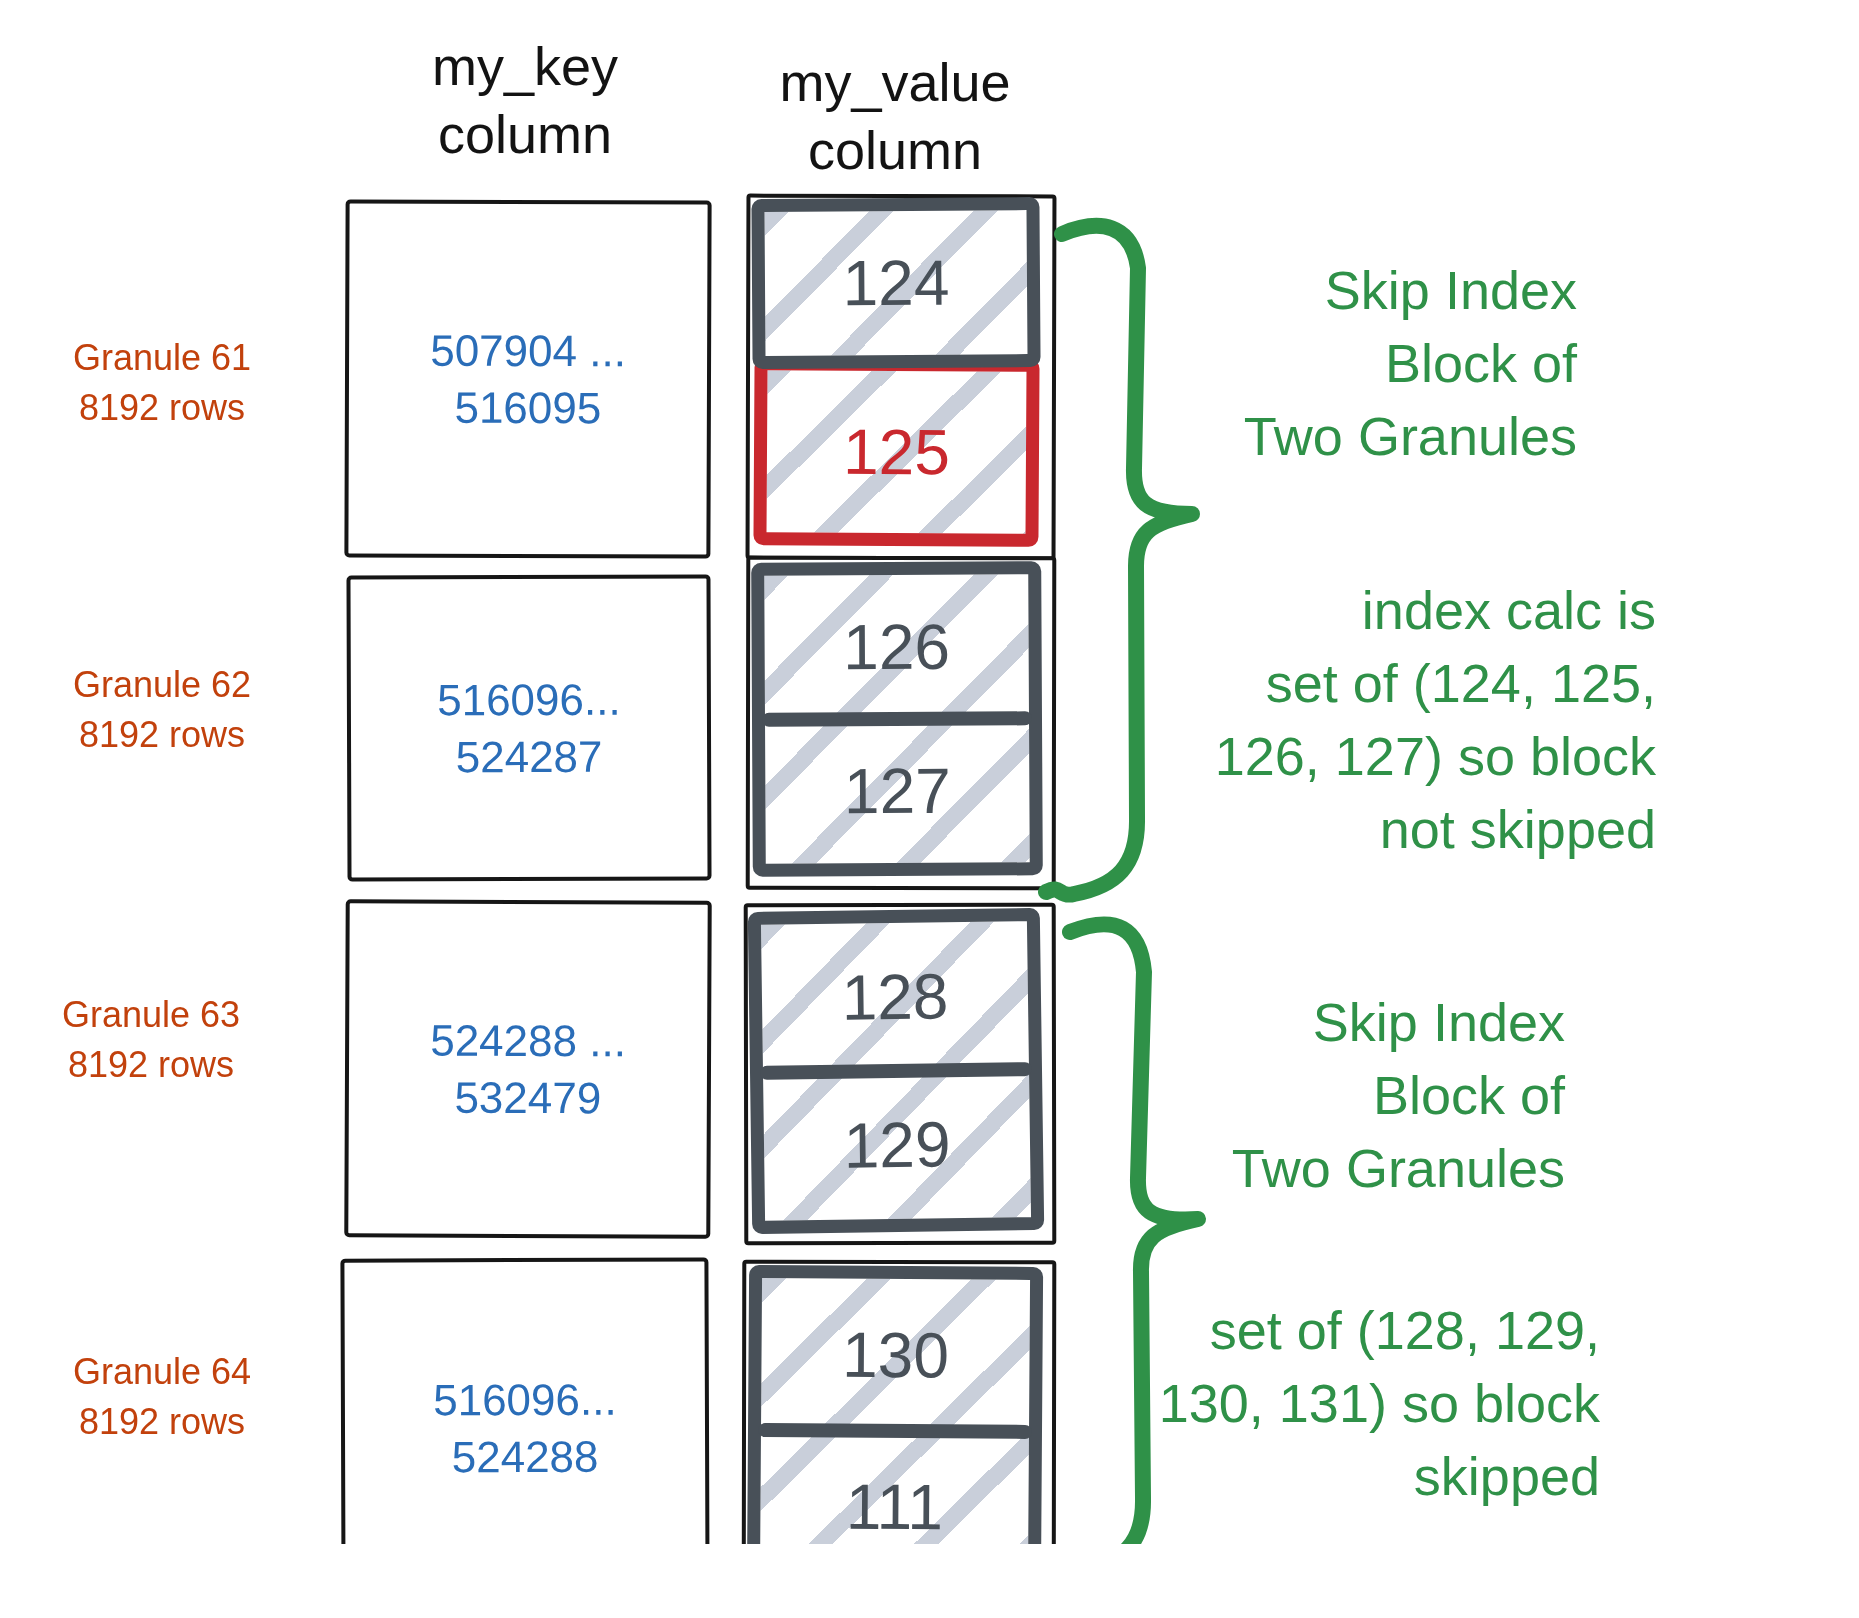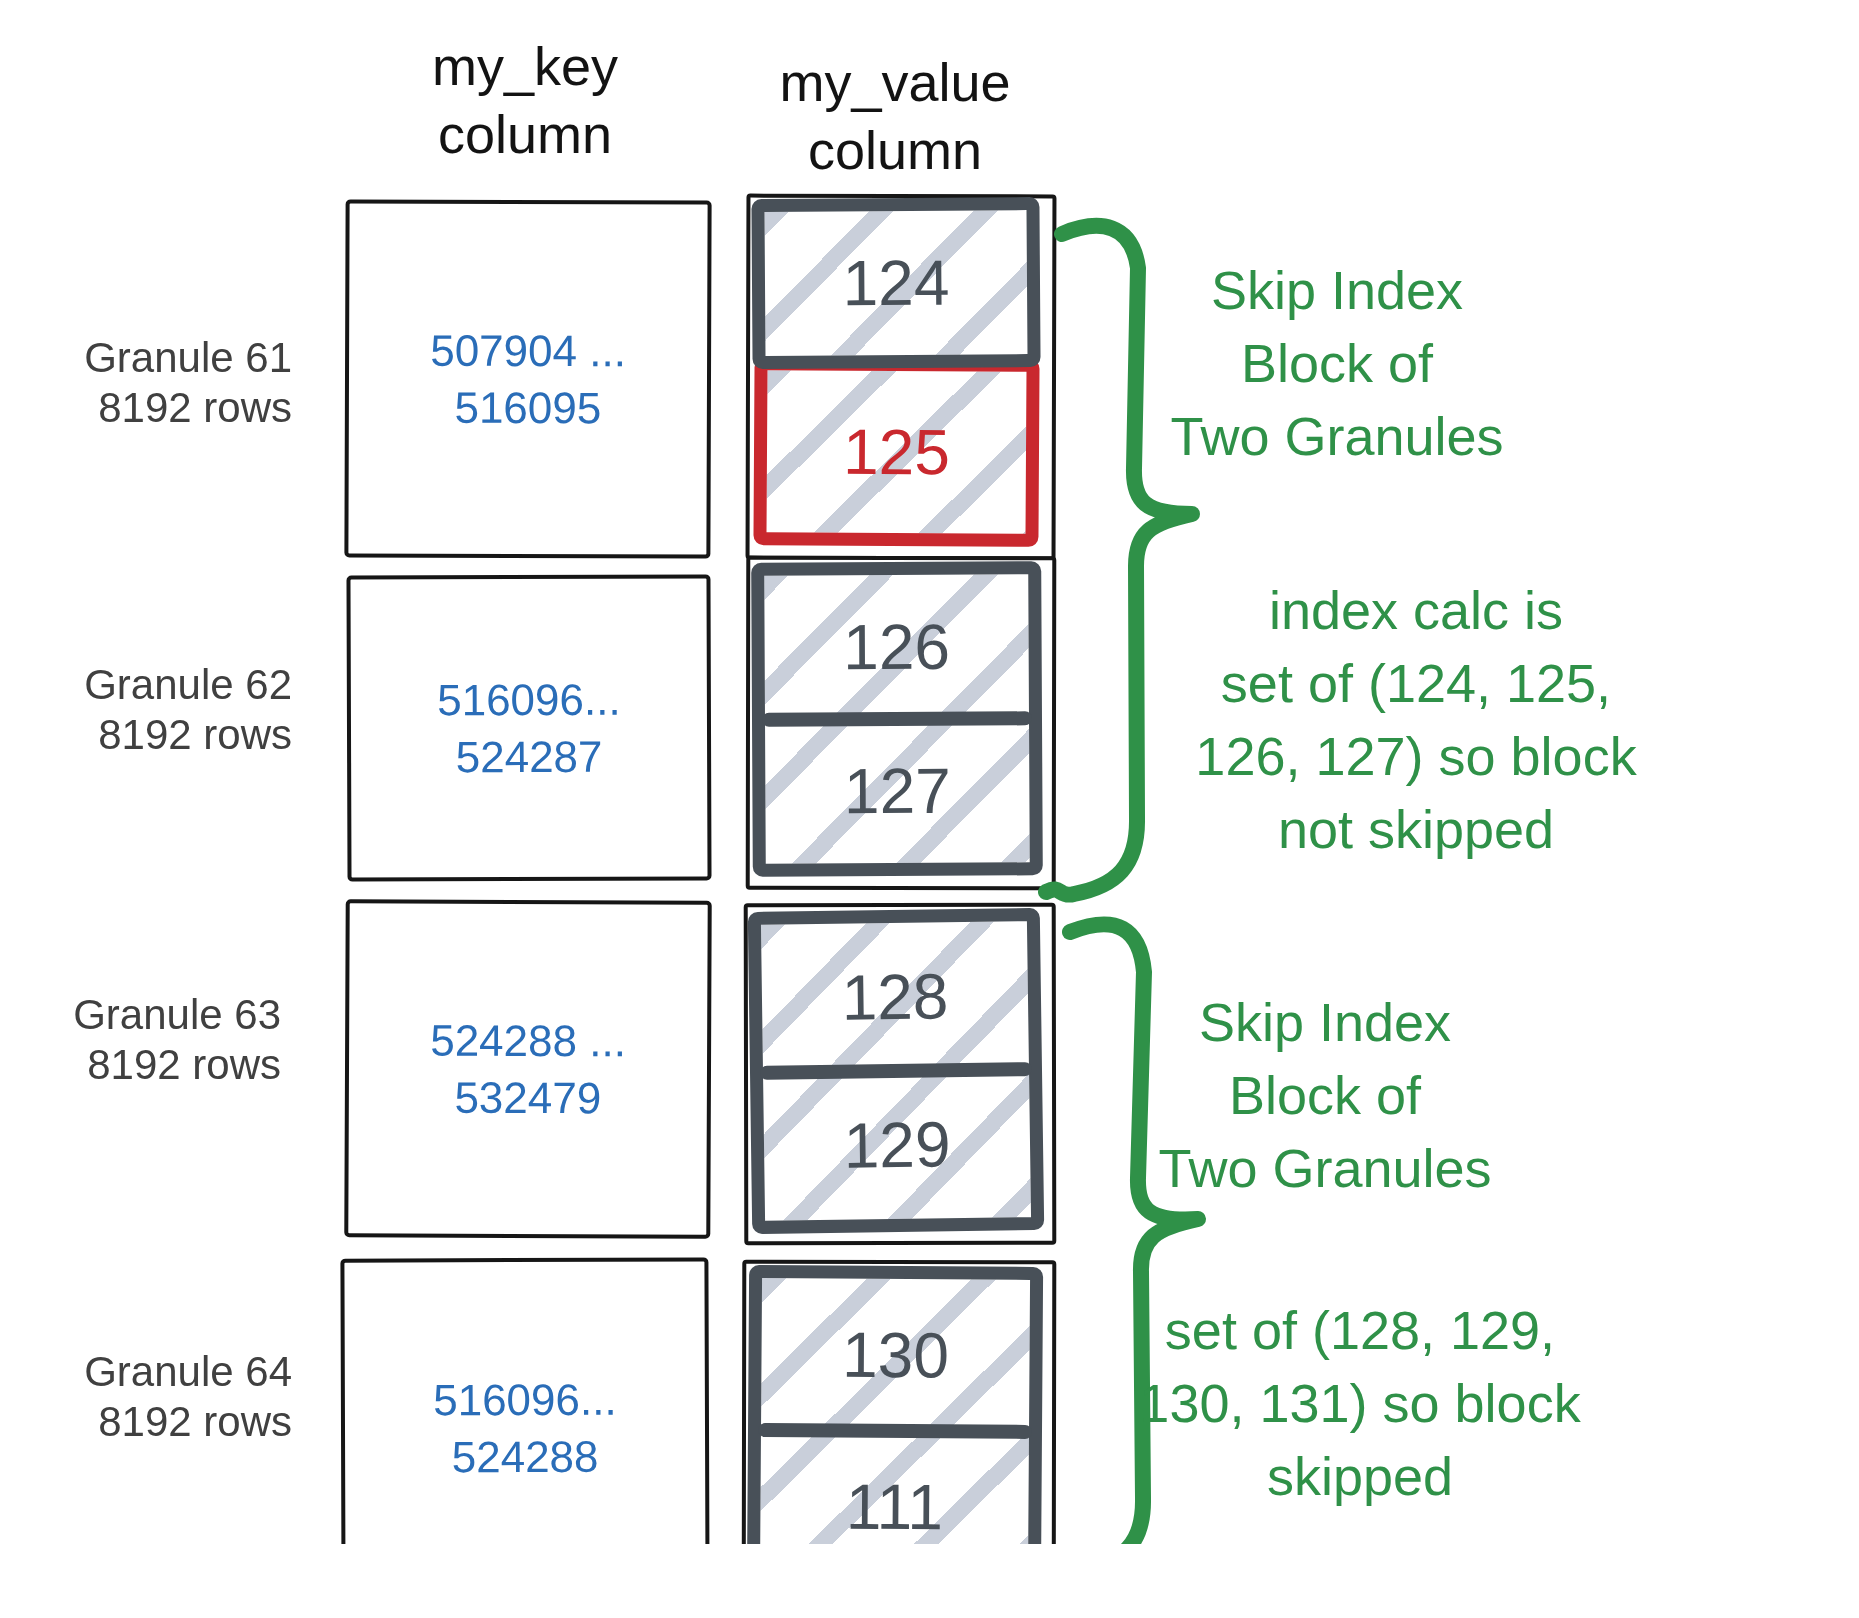--- a/index.html
+++ b/index.html
@@ -1,39 +1,39 @@
 <!DOCTYPE html>
 <html><head>
 <meta charset="utf-8">
 <style>
   html,body{margin:0;padding:0;background:#ffffff;}
   .canvas{
     position:relative;width:1859px;height:1544px;background:#ffffff;
     font-family:"Liberation Sans", sans-serif;overflow:hidden;
   }
   .hdr{position:absolute;text-align:center;font-size:54px;line-height:68px;color:#131313;}
-  .glabel{position:absolute;text-align:right;font-size:42px;line-height:50px;color:#404040;}
+  .glabel{position:absolute;text-align:center;font-size:36px;line-height:50px;color:#c2410c;}
   .sketchbox{position:absolute;border:4px solid #161616;border-radius:5px;background:#ffffff;}
   .keytext{display:flex;flex-direction:column;justify-content:center;align-items:center;
     height:100%;width:100%;color:#2a6db8;font-size:44px;line-height:57px;text-align:center;}
   .outerbox{position:absolute;border:4px solid #161616;border-radius:4px;background:#ffffff;}
   .hatch{
     position:absolute;border:13px solid #485058;border-radius:10px;
     background-image:repeating-linear-gradient(135deg,#c9cfda 0 17px,rgba(0,0,0,0) 17px 74px);
     background-color:#ffffff;
   }
   .hatch.red{border-color:#c9282e;}
   .valnum{font-size:64px;color:#485058;}
   .valnum.red{color:#c9282e;}
   .fullcell{position:absolute;left:0;top:0;right:0;bottom:0;display:flex;align-items:center;justify-content:center;}
   .cell-top{position:absolute;left:0;right:0;top:0;height:50%;display:flex;align-items:center;justify-content:center;}
   .cell-bot{position:absolute;left:0;right:0;bottom:0;height:50%;display:flex;align-items:center;justify-content:center;}
   .divider{position:absolute;left:-3px;right:-3px;top:50%;height:14px;background:#485058;
     transform:translateY(-50%);border-radius:7px;}
-  .green-block{position:absolute;text-align:center;color:#2f9148;font-size:54px;line-height:73px;white-space:nowrap;}
+  .green-block{position:absolute;text-align:right;color:#2f9148;font-size:54px;line-height:73px;white-space:nowrap;}
   .braces{position:absolute;left:0;top:0;pointer-events:none;}
 </style>
 </head>
 <body>
 
 <div class="canvas">
 
   <div class="hdr" style="left:345px;top:32px;width:360px;">
     <div>my_key</div>
     <div>column</div>

